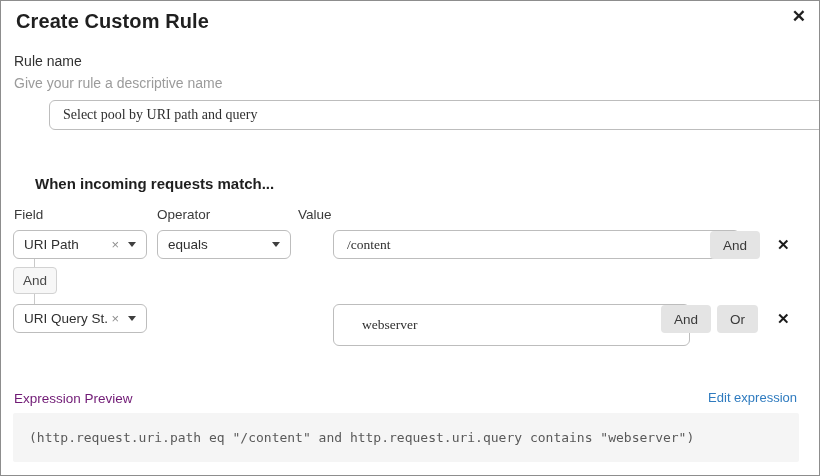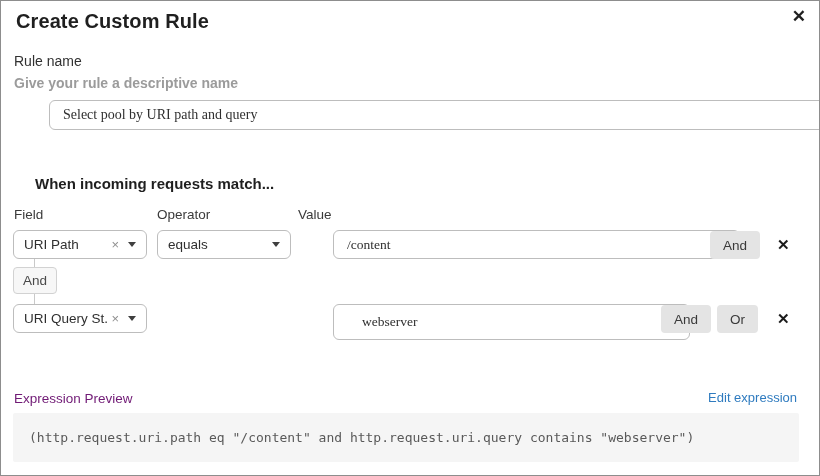--- a/index.html
+++ b/index.html
@@ -53,21 +53,21 @@
 </style>
 </head>
 <body>
 
 <div class="dialog">
 
   <div class="title">Create Custom Rule</div>
   <div class="close-x">✕</div>
 
   <div class="lbl" style="left:13px; top:52px;">Rule name</div>
-  <div class="helper" style="left:13px; top:74px;font-weight:bold;">Give your rule a descriptive name</div>
+  <div class="helper" style="left:13px; top:74px;">Give your rule a descriptive name</div>
   <input class="txt-input" style="left: 12px; top: 99px; width: 786px;" type="text" value="Select pool by URI path and query">
 
   <div class="section-h" style="left:13px; top:174px;margin-left:21px;">When incoming requests match...</div>
 
   <div class="col-lbl" style="left:13px;">Field</div>
   <div class="col-lbl" style="left:156px;">Operator</div>
   <div class="col-lbl" style="left:297px;">Value</div>
 
   <div class="sel" style="left:12px; top:229px;">
     <span class="sel-label">URI Path</span>
@@ -84,21 +84,21 @@
 
   <div class="vline" style="top:258px; height:8px;"></div>
   <div class="connector-chip">And</div>
   <div class="vline" style="top:293px; height:10px;"></div>
 
   <div class="sel" style="left:12px; top:303px;">
     <span class="sel-label">URI Query St...</span>
     <span class="clear">×</span>
     <span class="caret"></span>
   </div>
-  <input class="txt-input" style="left: 296px; top: 303px; width: 357px; height: 36px; font-size: 13.5px; padding-left: 28px;" type="text" value="webserver">
+  <input class="txt-input" style="left: 296px; top: 303px; width: 357px; height: 42px; font-size: 13.5px; padding-left: 28px;" type="text" value="webserver">
   <button class="chip-btn" style="left:660px; top:304px;">And</button>
   <button class="chip-btn" style="left:716px; top:304px;">Or</button>
   <div class="remove-x" style="left:776px; top:309px;">✕</div>
 
   <div class="expr-lbl">Expression Preview</div>
   <div class="edit-link">Edit expression</div>
   <div class="code-block">(http.request.uri.path eq "/content" and http.request.uri.query contains "webserver")</div>
 
 </div>
 

